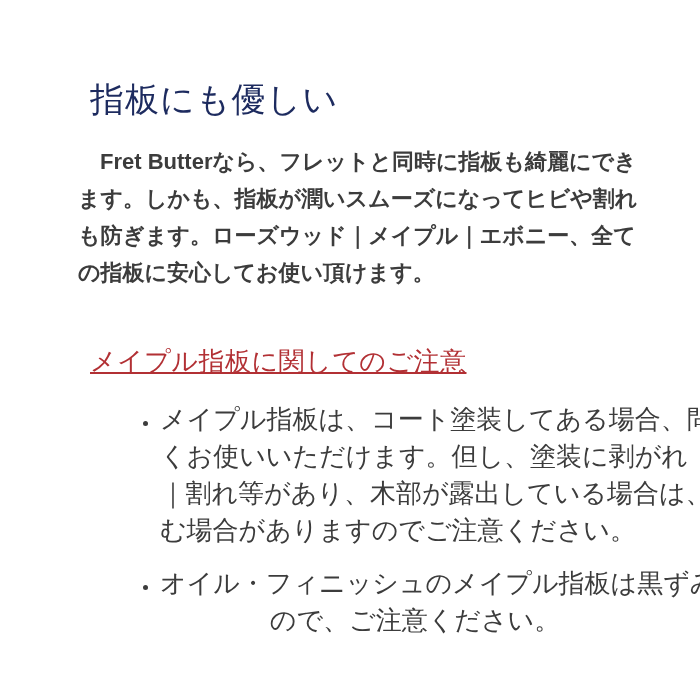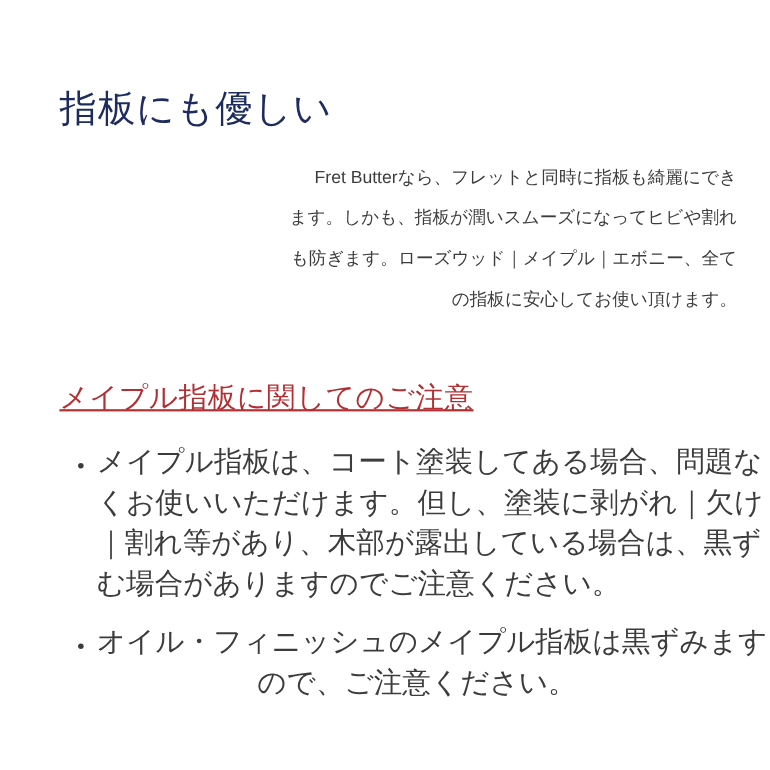--- a/index.html
+++ b/index.html
@@ -1,21 +1,21 @@
 <!DOCTYPE html>
 <html lang="ja" style="--color-heading: #1d2b5f; --color-body: #3c3c3c; --color-caution: #b23034; --color-bg: #ffffff;"><head>
 <meta charset="utf-8">
 <style>
   :root {
     --color-heading: #1d2b5f;
     --color-body: #3c3c3c;
     --color-caution: #b23034;
     --color-bg: #ffffff;
   }
-  * { box-sizing: border-box; }
+  * { box-sizing: border-box; margin-left: 36px; }
   html, body { margin: 0; padding: 0; }
   body {
     width: 700px;
     height: 700px;
     background: var(--color-bg);
     font-family: "Liberation Sans", "DejaVu Sans", sans-serif;
     overflow: hidden;
   }
   .page {
     padding: 78px 30px 0 42px;
@@ -23,26 +23,25 @@
   .page-heading {
     margin: 0 0 0 12px;
     font-size: 34px;
     line-height: 1.25;
     font-weight: 400;
     color: var(--color-heading);
     letter-spacing: 1px;
   }
   .intro-paragraph {
     margin: 22px 0 0 0;
-    font-size: 16px;
+    font-size: 22px;
     line-height: 37px;
-    font-weight: 400;
+    font-weight: 700;
     color: var(--color-body);
     white-space: pre;
-    text-align: right;
   }
   .caution-heading {
     margin: 55px 0 0 12px;
     font-size: 26px;
     line-height: 1.2;
     font-weight: 400;
     color: var(--color-caution);
     letter-spacing: 0.5px;
     text-decoration: underline;
   }

